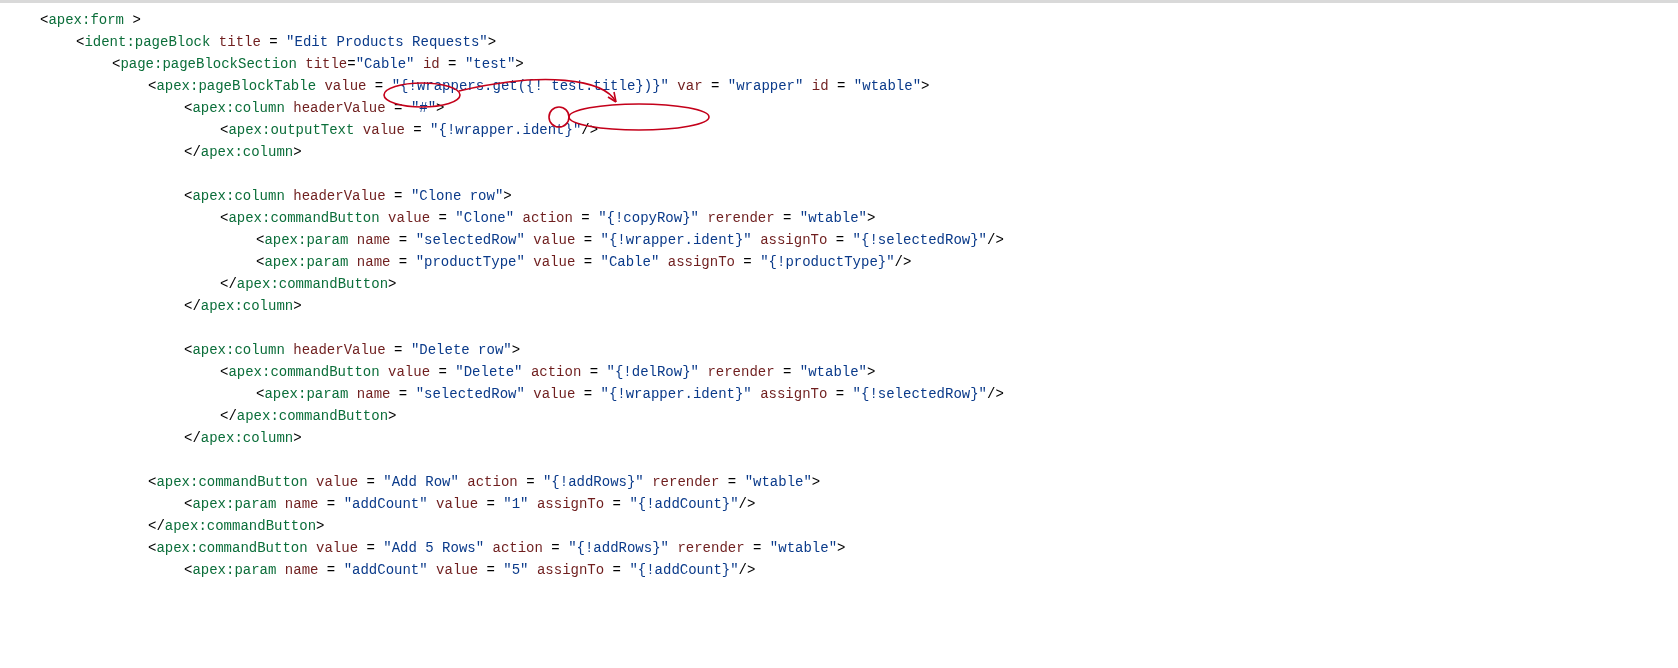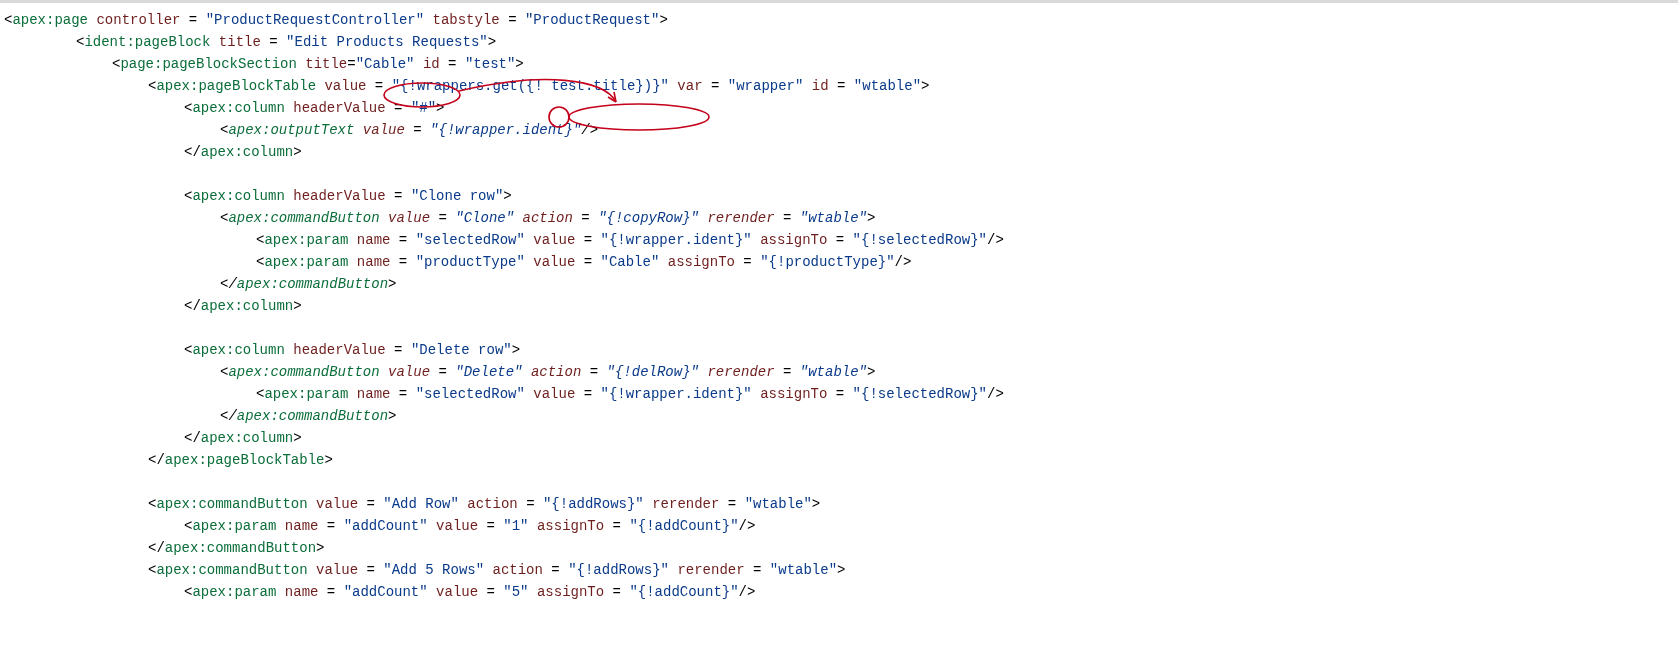--- a/index.html
+++ b/index.html
@@ -9,58 +9,57 @@
   .line{display:block;}
   .e{color:#0b6e3a;}      
   .a{color:#6f1e1e;}      
   .s{color:#0a3a8a;}      
   .p{color:#000;}         
   .in1{padding-left:36px;}
   .in2{padding-left:72px;}
   .in3{padding-left:108px;}
   .in4{padding-left:144px;}
   .in5{padding-left:180px;}
-  .in6{padding-left:216px;font-style:italic;}
+  .in6{padding-left:216px;}
   .in7{padding-left:252px;}
   .code{position:relative;}
   svg.anno{position:absolute;top:0;left:0;pointer-events:none;}
 </style>
 </head>
 <body>
 
 <div class="code" id="code">
   <svg class="anno" width="1678" height="668">
     <g fill="none" stroke="#c4001a" stroke-width="1.6">
       <ellipse cx="418" cy="86" rx="38" ry="12"></ellipse>
       <ellipse cx="635" cy="108" rx="70" ry="13"></ellipse>
       <ellipse cx="555" cy="108" rx="10" ry="10"></ellipse>
       <path d="M455 82 C 540 62, 600 70, 612 93"></path>
       <path d="M612 93 l-8 -5 M612 93 l-2 -10"></path>
     </g>
   </svg>
-<div class="line in0"><span class="p">&lt;</span><span class="e">apex:page</span> <span class="a">controller</span><span class="p"> = </span><span class="s">"ProductRequestController"</span> <span class="a">tabstyle</span><span class="p"> = </span><span class="s">"ProductRequest"</span><span class="p">&gt;</span></div>
+    <div class="line in1"><span class="p">&lt;</span><span class="e">apex:form</span> <span class="p">&gt;</span></div>
     <div class="line in2"><span class="p">&lt;</span><span class="e">ident:pageBlock</span> <span class="a">title</span><span class="p"> = </span><span class="s">"Edit Products Requests"</span><span class="p">&gt;</span></div>
     <div class="line in3"><span class="p">&lt;</span><span class="e">page:pageBlockSection</span> <span class="a">title</span><span class="p">=</span><span class="s">"Cable"</span> <span class="a">id</span><span class="p"> = </span><span class="s">"test"</span><span class="p">&gt;</span></div>
     <div class="line in4"><span class="p">&lt;</span><span class="e">apex:pageBlockTable</span> <span class="a">value</span><span class="p"> = </span><span class="s">"{!wrappers.get({! test.title})}"</span> <span class="a">var</span><span class="p"> = </span><span class="s">"wrapper"</span> <span class="a">id</span><span class="p"> = </span><span class="s">"wtable"</span><span class="p">&gt;</span></div>
     <div class="line in5"><span class="p">&lt;</span><span class="e">apex:column</span> <span class="a">headerValue</span><span class="p"> = </span><span class="s">"#"</span><span class="p">&gt;</span></div>
     <div class="line in6"><span class="p">&lt;</span><span class="e">apex:outputText</span> <span class="a">value</span><span class="p"> = </span><span class="s">"{!wrapper.ident}"</span><span class="p">/&gt;</span></div>
     <div class="line in5"><span class="p">&lt;/</span><span class="e">apex:column</span><span class="p">&gt;</span></div>
     <div class="line">&nbsp;</div>
     <div class="line in5"><span class="p">&lt;</span><span class="e">apex:column</span> <span class="a">headerValue</span><span class="p"> = </span><span class="s">"Clone row"</span><span class="p">&gt;</span></div>
     <div class="line in6"><span class="p">&lt;</span><span class="e">apex:commandButton</span> <span class="a">value</span><span class="p"> = </span><span class="s">"Clone"</span> <span class="a">action</span><span class="p"> = </span><span class="s">"{!copyRow}"</span> <span class="a">rerender</span><span class="p"> = </span><span class="s">"wtable"</span><span class="p">&gt;</span></div>
     <div class="line in7"><span class="p">&lt;</span><span class="e">apex:param</span> <span class="a">name</span><span class="p"> = </span><span class="s">"selectedRow"</span> <span class="a">value</span><span class="p"> = </span><span class="s">"{!wrapper.ident}"</span> <span class="a">assignTo</span><span class="p"> = </span><span class="s">"{!selectedRow}"</span><span class="p">/&gt;</span></div>
     <div class="line in7"><span class="p">&lt;</span><span class="e">apex:param</span> <span class="a">name</span><span class="p"> = </span><span class="s">"productType"</span> <span class="a">value</span><span class="p"> = </span><span class="s">"Cable"</span> <span class="a">assignTo</span><span class="p"> = </span><span class="s">"{!productType}"</span><span class="p">/&gt;</span></div>
     <div class="line in6"><span class="p">&lt;/</span><span class="e">apex:commandButton</span><span class="p">&gt;</span></div>
     <div class="line in5"><span class="p">&lt;/</span><span class="e">apex:column</span><span class="p">&gt;</span></div>
     <div class="line">&nbsp;</div>
     <div class="line in5"><span class="p">&lt;</span><span class="e">apex:column</span> <span class="a">headerValue</span><span class="p"> = </span><span class="s">"Delete row"</span><span class="p">&gt;</span></div>
     <div class="line in6"><span class="p">&lt;</span><span class="e">apex:commandButton</span> <span class="a">value</span><span class="p"> = </span><span class="s">"Delete"</span> <span class="a">action</span><span class="p"> = </span><span class="s">"{!delRow}"</span> <span class="a">rerender</span><span class="p"> = </span><span class="s">"wtable"</span><span class="p">&gt;</span></div>
     <div class="line in7"><span class="p">&lt;</span><span class="e">apex:param</span> <span class="a">name</span><span class="p"> = </span><span class="s">"selectedRow"</span> <span class="a">value</span><span class="p"> = </span><span class="s">"{!wrapper.ident}"</span> <span class="a">assignTo</span><span class="p"> = </span><span class="s">"{!selectedRow}"</span><span class="p">/&gt;</span></div>
     <div class="line in6"><span class="p">&lt;/</span><span class="e">apex:commandButton</span><span class="p">&gt;</span></div>
     <div class="line in5"><span class="p">&lt;/</span><span class="e">apex:column</span><span class="p">&gt;</span></div>
-    <div class="line in4"><span class="p">&lt;/</span><span class="e">apex:pageBlockTable</span><span class="p">&gt;</span></div>
     <div class="line">&nbsp;</div>
     <div class="line in4"><span class="p">&lt;</span><span class="e">apex:commandButton</span> <span class="a">value</span><span class="p"> = </span><span class="s">"Add Row"</span> <span class="a">action</span><span class="p"> = </span><span class="s">"{!addRows}"</span> <span class="a">rerender</span><span class="p"> = </span><span class="s">"wtable"</span><span class="p">&gt;</span></div>
     <div class="line in5"><span class="p">&lt;</span><span class="e">apex:param</span> <span class="a">name</span><span class="p"> = </span><span class="s">"addCount"</span> <span class="a">value</span><span class="p"> = </span><span class="s">"1"</span> <span class="a">assignTo</span><span class="p"> = </span><span class="s">"{!addCount}"</span><span class="p">/&gt;</span></div>
     <div class="line in4"><span class="p">&lt;/</span><span class="e">apex:commandButton</span><span class="p">&gt;</span></div>
     <div class="line in4"><span class="p">&lt;</span><span class="e">apex:commandButton</span> <span class="a">value</span><span class="p"> = </span><span class="s">"Add 5 Rows"</span> <span class="a">action</span><span class="p"> = </span><span class="s">"{!addRows}"</span> <span class="a">rerender</span><span class="p"> = </span><span class="s">"wtable"</span><span class="p">&gt;</span></div>
     <div class="line in5"><span class="p">&lt;</span><span class="e">apex:param</span> <span class="a">name</span><span class="p"> = </span><span class="s">"addCount"</span> <span class="a">value</span><span class="p"> = </span><span class="s">"5"</span> <span class="a">assignTo</span><span class="p"> = </span><span class="s">"{!addCount}"</span><span class="p">/&gt;</span></div>
   </div>
 
 </body></html>

